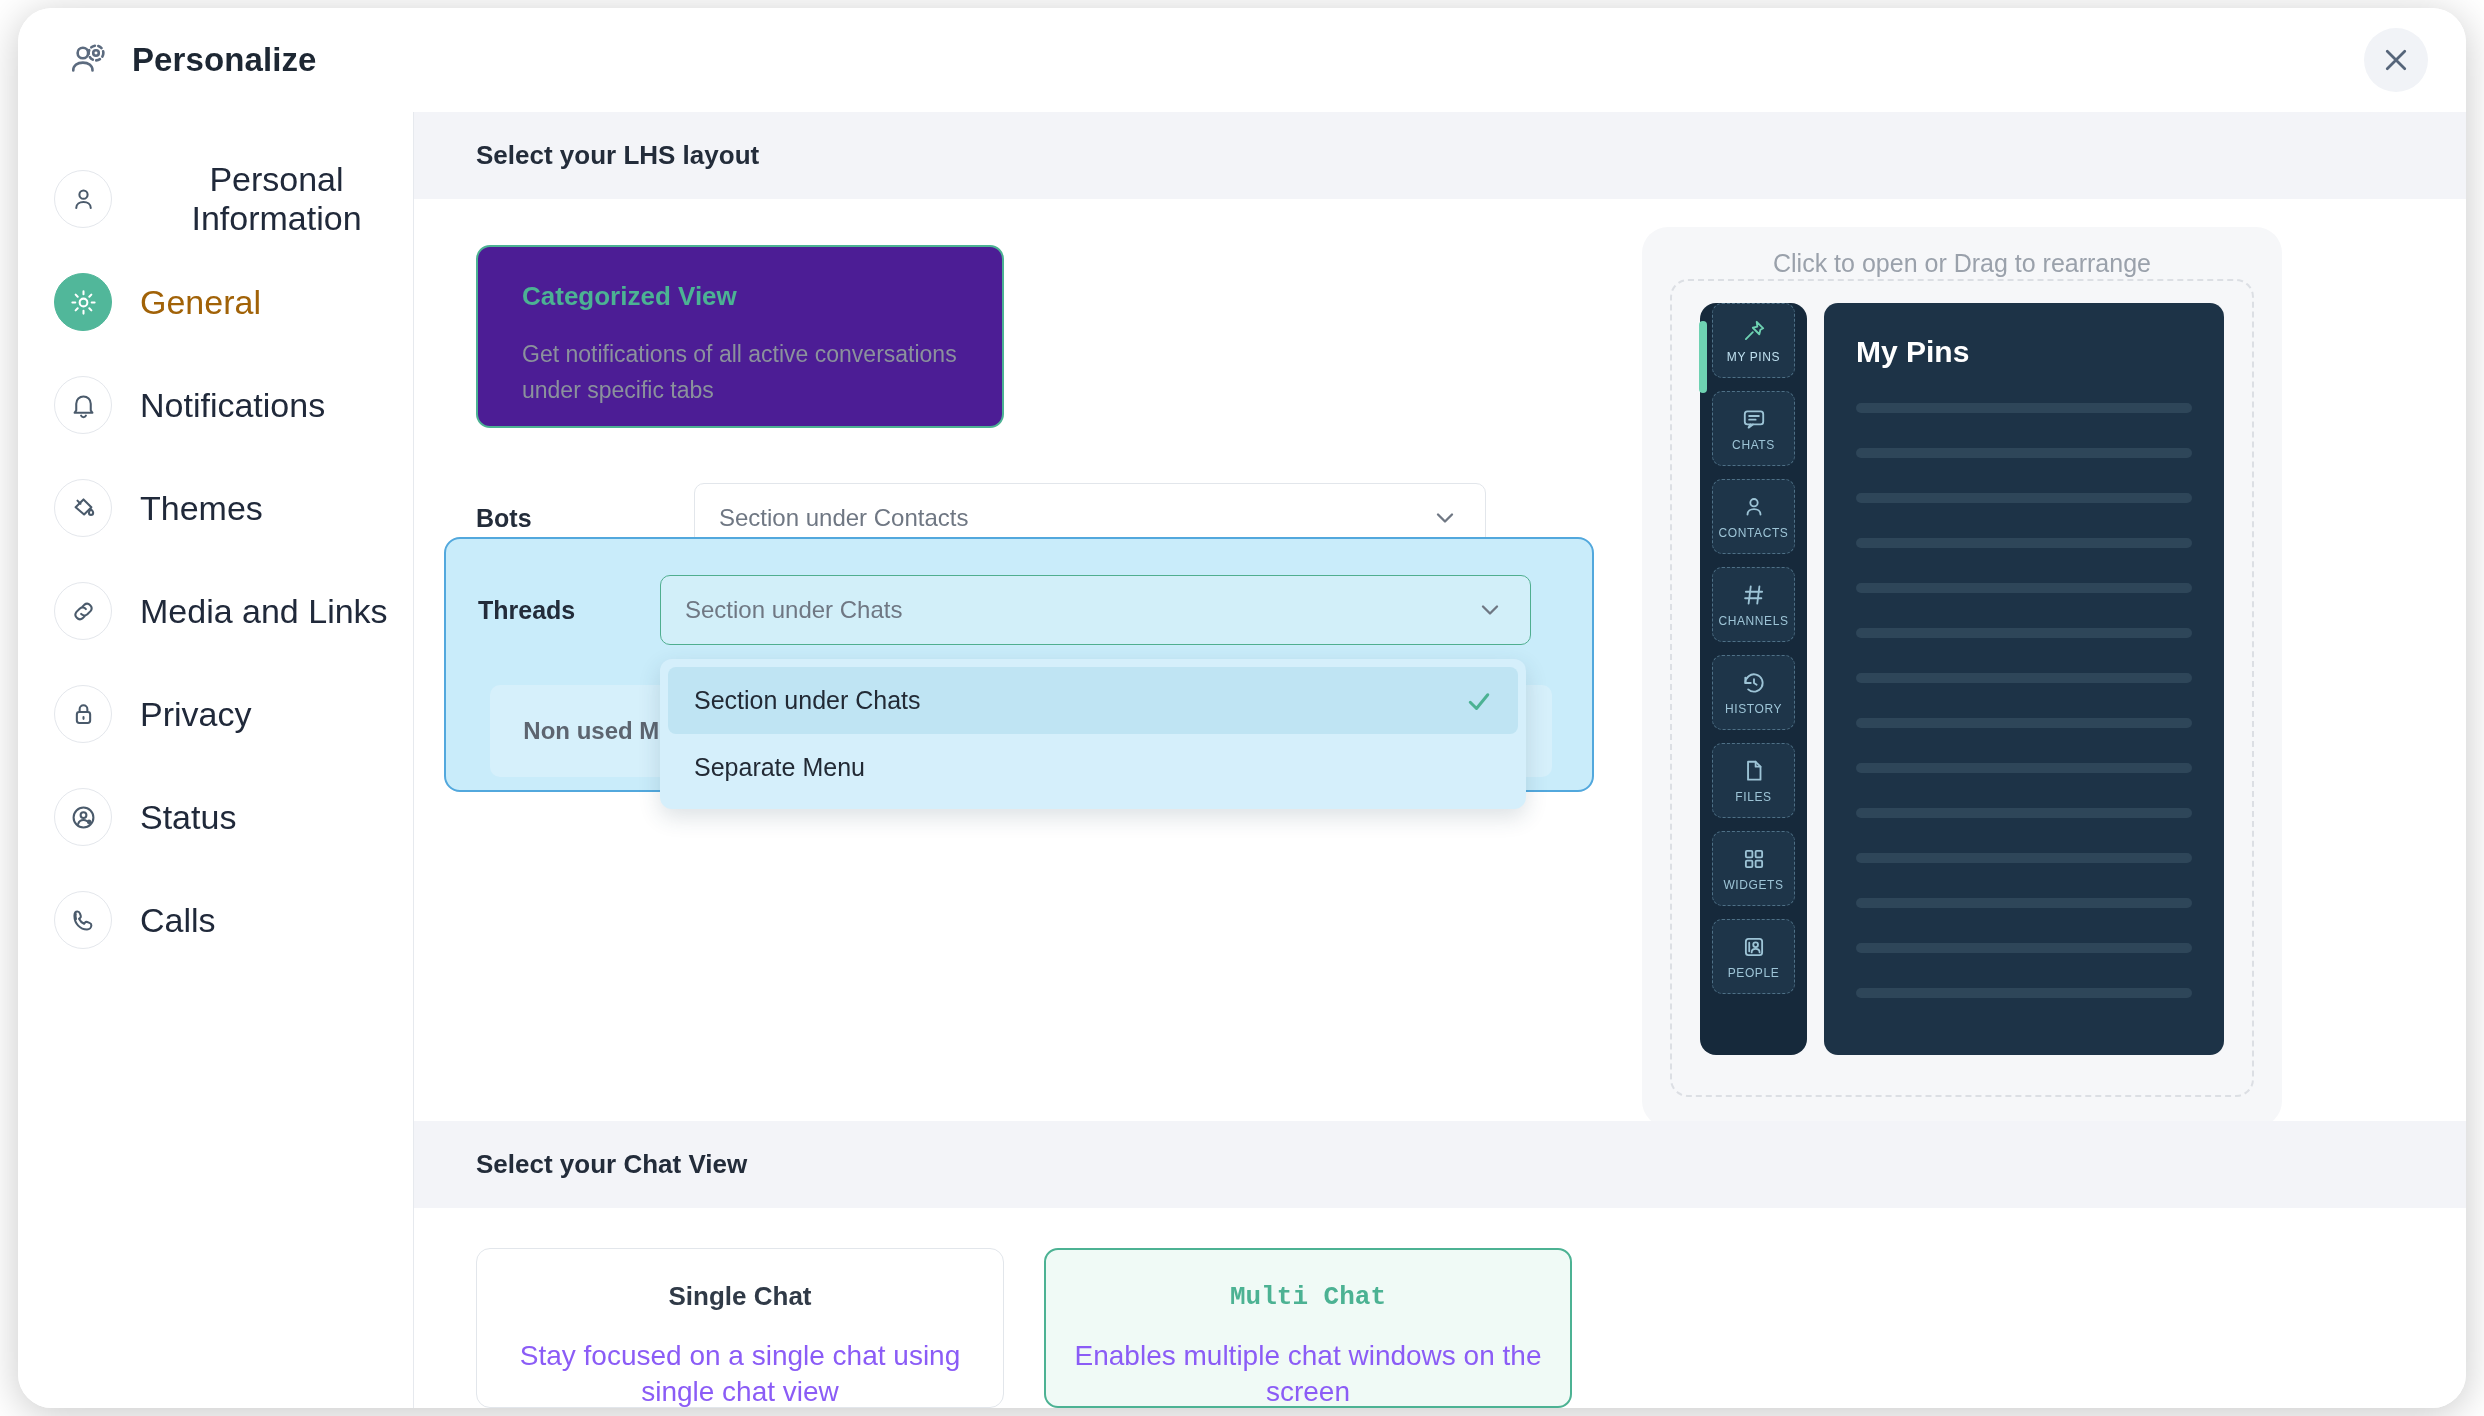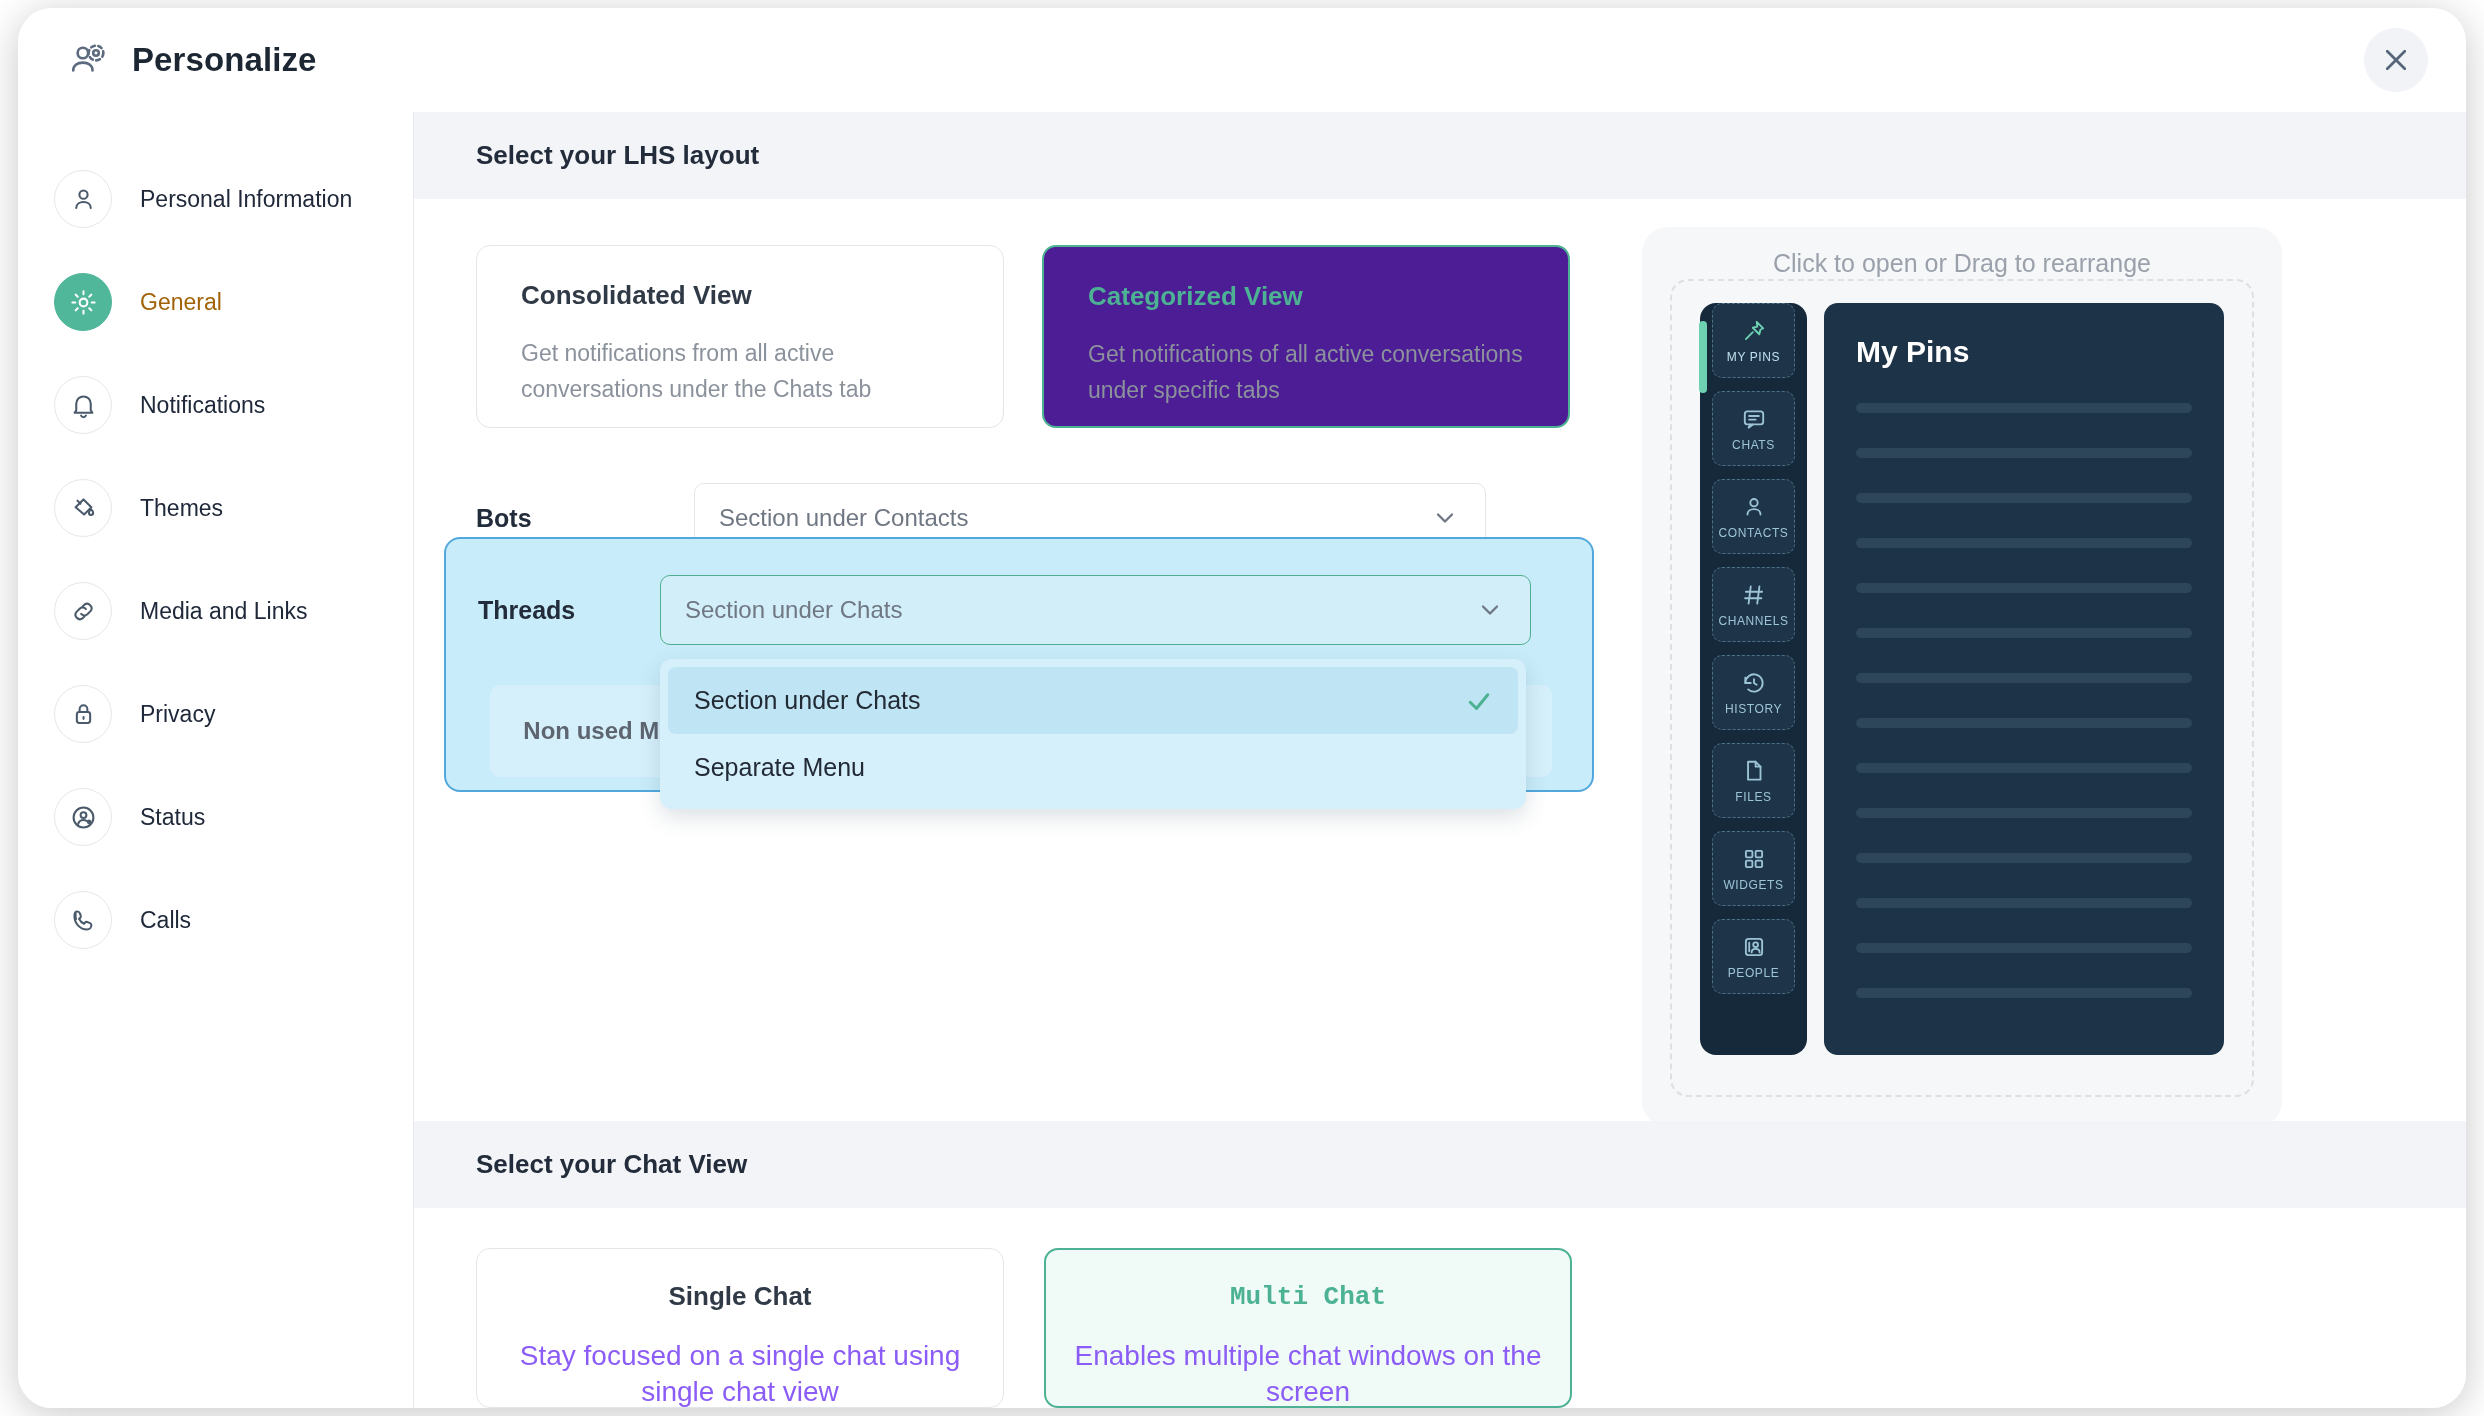--- a/index.html
+++ b/index.html
@@ -55,21 +55,21 @@
   .side-bubble {
     width: 58px; height: 58px; border-radius: 50%;
     border: 1px solid #e4e7ec;
     background: #fff;
     display: flex; align-items: center; justify-content: center;
     flex: 0 0 58px;
   }
   .side-bubble svg { width: 29px; height: 29px; stroke: #4a5a6b; fill: none; stroke-width: 1.7; stroke-linecap: round; stroke-linejoin: round; }
   .side-item.active .side-bubble { background: #51b79a; border-color: #51b79a; }
   .side-item.active .side-bubble svg { stroke: #ffffff; }
-  .side-label { margin-left: 28px; font-size: 23px; color: #20293a; text-align: center; }
+  .side-label { margin-left: 28px; font-size: 34px; color: #20293a; text-align: center; }
   .side-item.active .side-label { color: #a16207; }
 
   
   .content {
     position: absolute; left: 396px; top: 104px;
     width: calc(100% - 396px); height: calc(100% - 104px);
     background: #ffffff; overflow: hidden;
   }
   .section-bar {
     background: #f3f4f8;
@@ -318,24 +318,20 @@
     </div>
   </div>
 
   <div class="content">
 
     <div class="section-bar">Select your LHS layout</div>
 
     <div class="lhs-body">
 
       <div class="cards-row">
-        <div class="opt-card">
-          <div class="opt-title">Consolidated View</div>
-          <div class="opt-desc">Get notifications from all active conversations under the Chats tab</div>
-        </div>
         <div class="opt-card selected">
           <div class="opt-title">Categorized View</div>
           <div class="opt-desc">Get notifications of all active conversations under specific tabs</div>
         </div>
       </div>
 
       <div class="row-plain">
         <div class="row-label">Bots</div>
         <div class="select-box">
           <span class="val">Section under Contacts</span>

